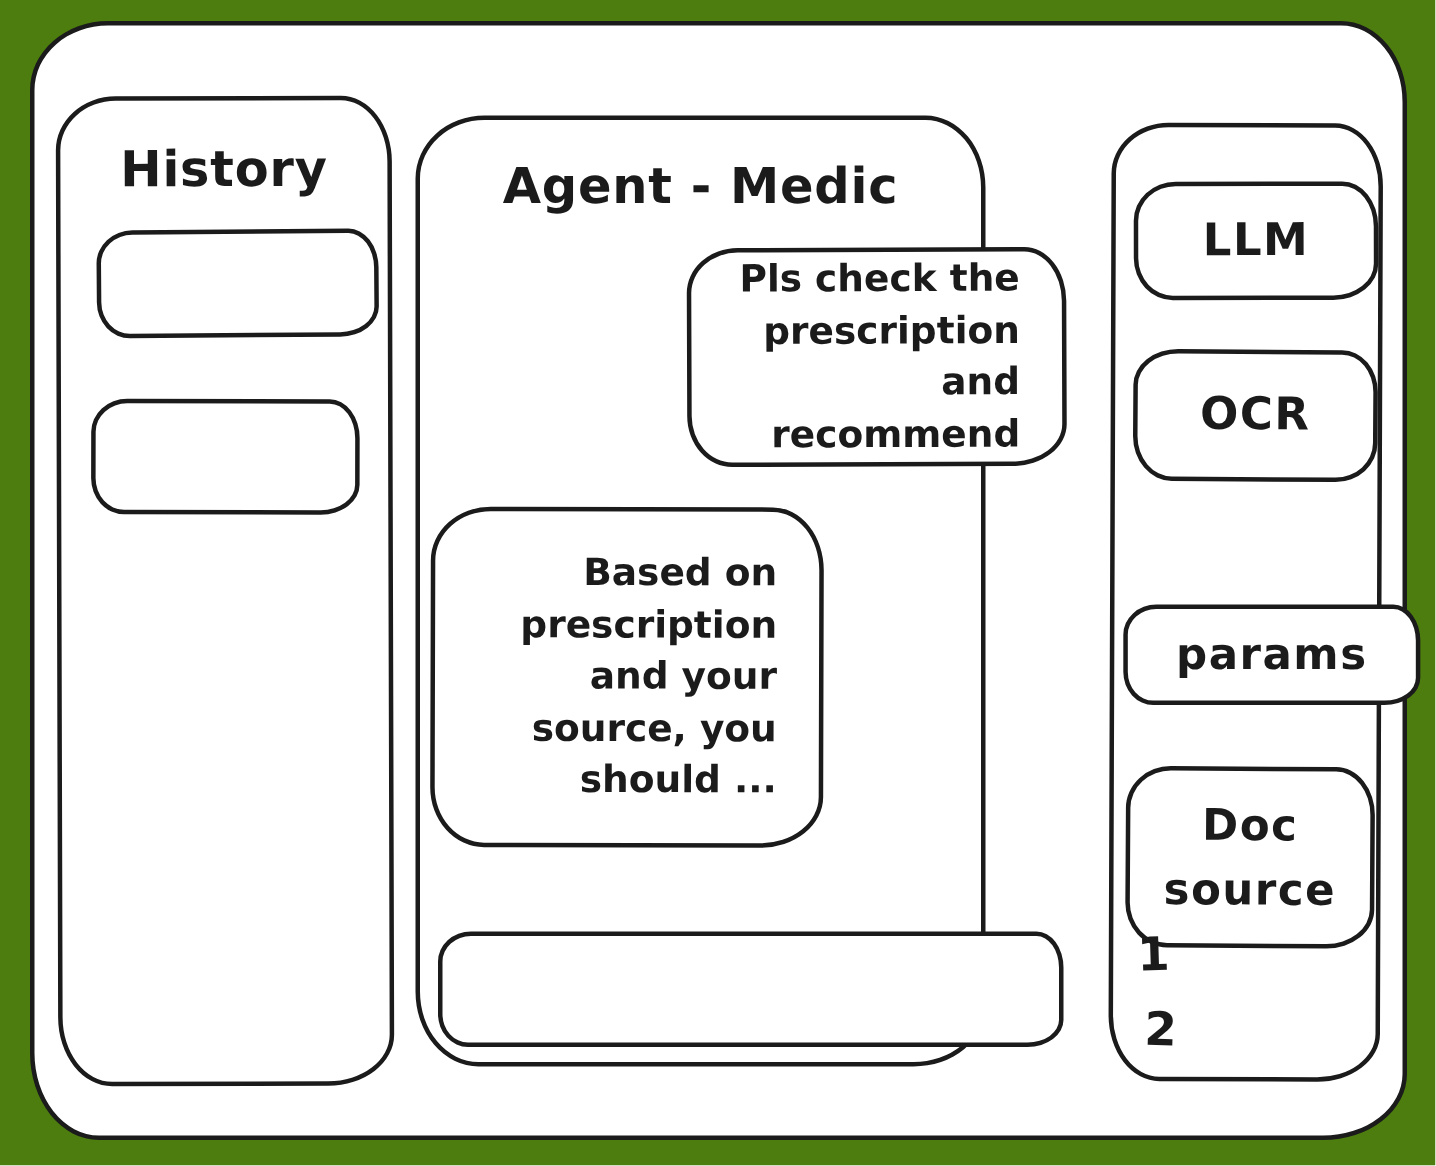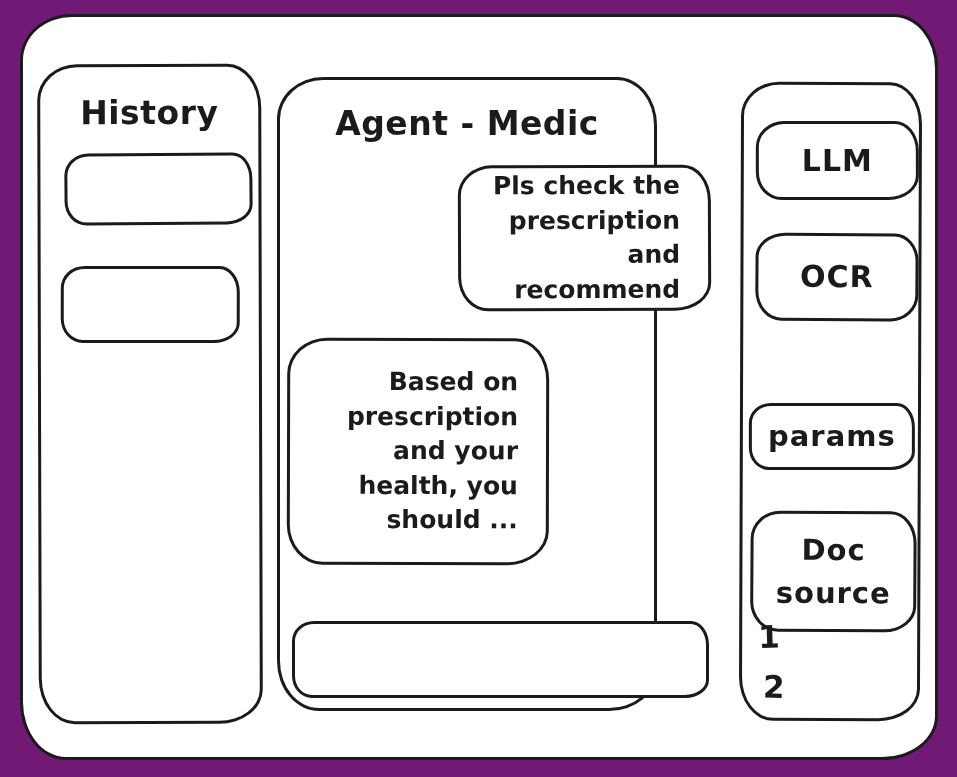--- a/index.html
+++ b/index.html
@@ -5,21 +5,21 @@
   * { margin: 0; padding: 0; box-sizing: border-box; }
   html, body { background: #ffffff; }
   body {
     font-family: "DejaVu Sans", "Liberation Sans", sans-serif;
     color: #1b1b1b;
   }
   .stage {
     position: relative;
     width: 957px;
     height: 777px;
-    background: #701a75;
+    background: #4d7c0f;
     overflow: hidden;
   }
   
   .sketch {
     position: absolute;
     border: 3px solid #1b1b1b;
     background: #ffffff;
   }
   .frame {
     left: 20px; top: 14px; width: 918px; height: 746px;
@@ -96,21 +96,21 @@
     font-size: 30px;
     font-weight: 600;
     letter-spacing: 1px;
     line-height: 1.45;
     cursor: default;
   }
   .tool-llm    { left: 12px; top: 36px;  width: 163px; height: 79px;
                  border-radius: 28px 24px 30px 26px / 26px 30px 24px 28px; transform: rotate(-0.3deg); }
   .tool-ocr    { left: 12px; top: 148px; width: 163px; height: 88px;
                  border-radius: 30px 24px 28px 26px / 24px 28px 26px 30px; transform: rotate(0.2deg); }
-  .tool-params { left: 6px;  top: 318px; width: 166px; height: 67px; font-size: 29px;
+  .tool-params { left: 6px;  top: 318px; width: 198px; height: 67px; font-size: 29px;
                  border-radius: 22px 18px 24px 20px / 20px 24px 18px 22px; transform: rotate(-0.2deg); }
   .tool-doc    { left: 8px;  top: 426px; width: 166px; height: 121px; font-size: 29px;
                  padding: 4px 26px;
                  border-radius: 30px 26px 32px 28px / 28px 32px 26px 30px; transform: rotate(0.15deg); }
   .doc-item {
     position: absolute;
     font-size: 31px;
     font-weight: 600;
   }
   .doc-item-1 { left: 16px; top: 534px; transform: rotate(-2deg); }
@@ -125,21 +125,21 @@
 
   <div class="sketch panel-left">
     <div class="panel-title">History</div>
     <div class="sketch hist-item hist-item-1"></div>
     <div class="sketch hist-item hist-item-2"></div>
   </div>
 
   <div class="sketch panel-mid">
     <div class="panel-title">Agent - Medic</div>
     <div class="sketch bubble bubble-user">Pls check the prescription and recommend</div>
-    <div class="sketch bubble bubble-assistant">Based on prescription and your health, you should ...</div>
+    <div class="sketch bubble bubble-assistant">Based on prescription and your source, you should ...</div>
     <input type="text" class="sketch chat-input" value="" style="">
   </div>
 
   <div class="sketch panel-right">
     <div class="sketch tool-btn tool-llm">LLM</div>
     <div class="sketch tool-btn tool-ocr">OCR</div>
     <div class="sketch tool-btn tool-params">params</div>
     <div class="sketch tool-btn tool-doc">Doc source</div>
     <div class="doc-item doc-item-1">1</div>
     <div class="doc-item doc-item-2">2</div>

